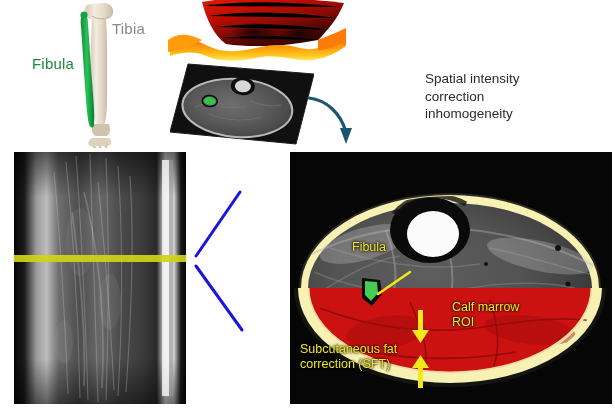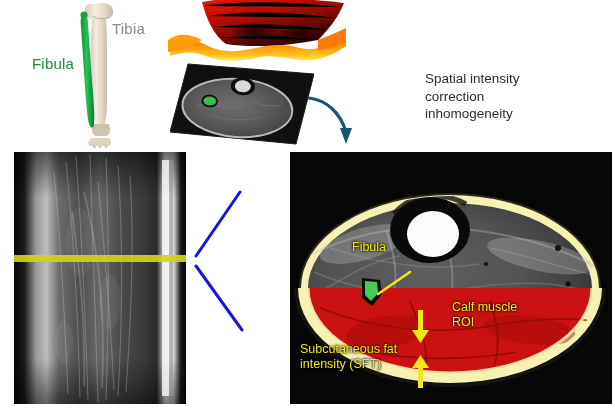--- a/index.html
+++ b/index.html
@@ -405,22 +405,22 @@
         <rect x="10" y="56" width="5" height="22" fill="#f2e81a"></rect>
         <polygon points="4,58 21,58 12.5,45" fill="#f2e81a"></polygon>
       </svg>
     </div>
 
     
     <div class="ann ann-bmf">
       <div>Fibula</div>
     </div>
     <div class="ann ann-calf">
-      <div>Calf muscle</div>
+      <div>Calf marrow</div>
       <div>ROI</div>
     </div>
     <div class="ann ann-sft">
       <div>Subcutaneous fat</div>
-      <div>intensity (SFT)</div>
+      <div>correction (SFT)</div>
     </div>
   </div>
 
 </div>
 
 </body></html>

